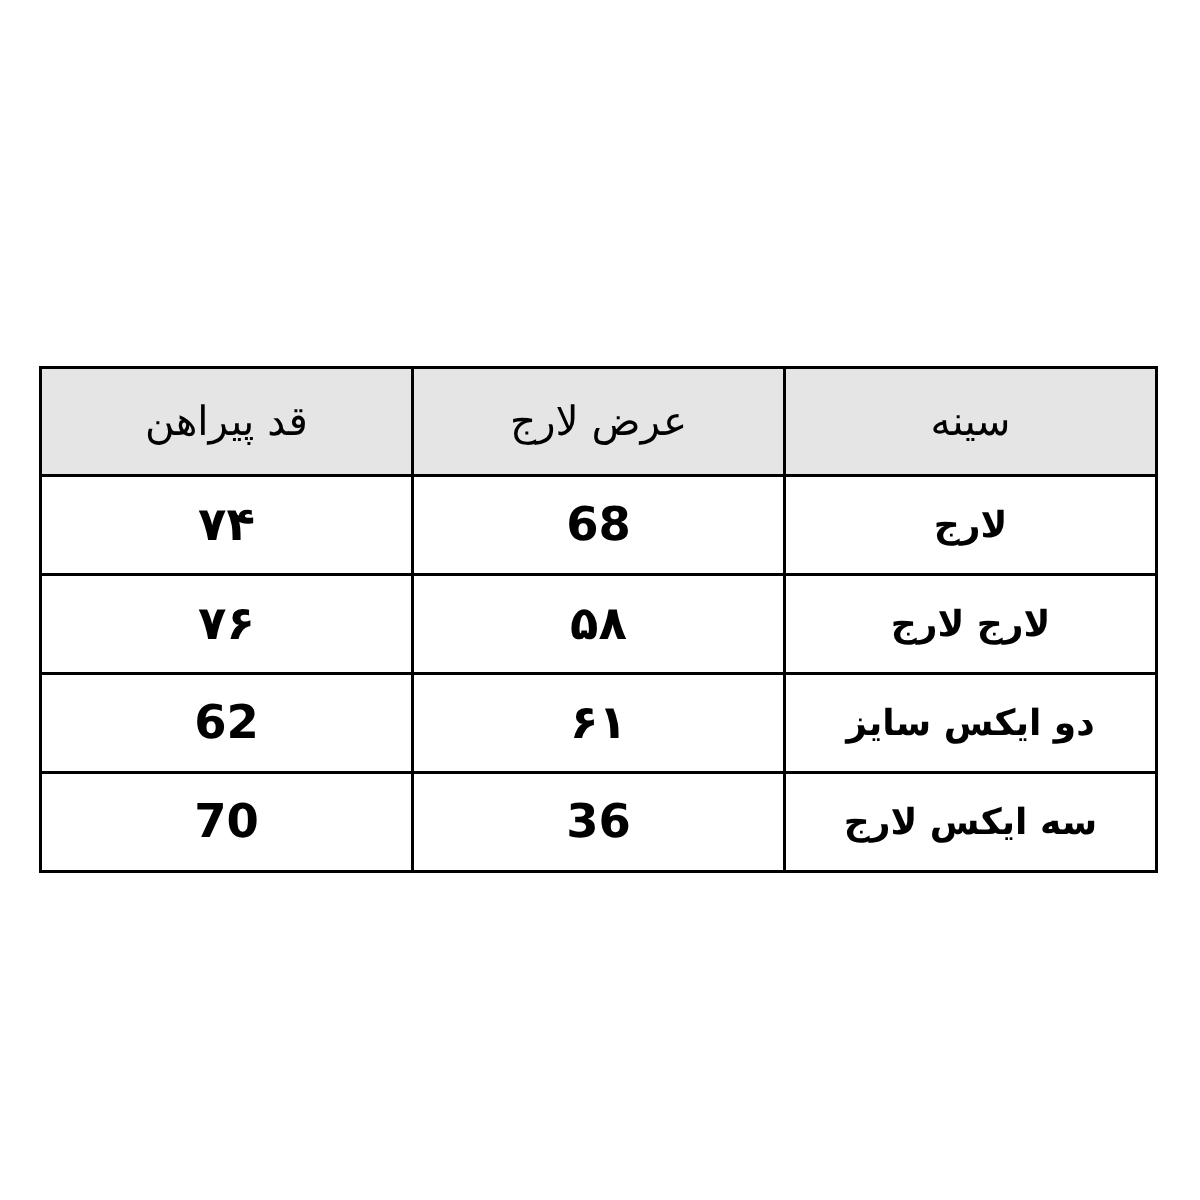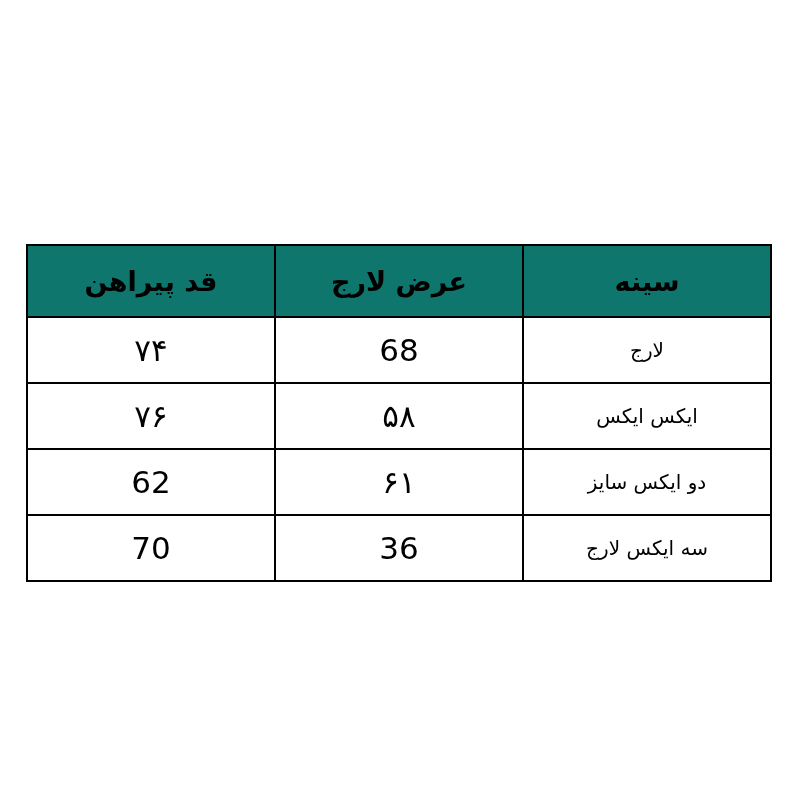--- a/index.html
+++ b/index.html
@@ -34,32 +34,32 @@
   table.size-table th,
   table.size-table td {
     border: 2px solid #000000;
     text-align: center;
     vertical-align: middle;
     padding: 0;
     color: #000000;
     background: #ffffff;
   }
   table.size-table thead th {
-    background: #0f766e;
+    background: #e5e5e5;
     height: 70px;
     font-size: 27px;
-    font-weight: bold;
+    font-weight: normal;
   }
   table.size-table tbody td {
     height: 64px;
     font-size: 31px;
-    font-weight: normal;
+    font-weight: bold;
   }
   table.size-table tbody td.label-cell {
-    font-size: 20px;
+    font-size: 24px;
   }
   col.col-size { width: 248px; }
   col.col-chest { width: 248px; }
   col.col-length { width: 248px; }
 </style>
 </head>
 <body>
 
 <div class="page">
   <div class="size-table-wrap">
@@ -76,21 +76,21 @@
           <th>قد پیراهن</th>
         </tr>
       </thead>
       <tbody>
         <tr>
           <td class="label-cell">لارج</td>
           <td>68</td>
           <td>۷۴</td>
         </tr>
         <tr>
-          <td class="label-cell">ایکس ایکس</td>
+          <td class="label-cell">لارج لارج</td>
           <td>۵۸</td>
           <td>۷۶</td>
         </tr>
         <tr>
           <td class="label-cell">دو ایکس سایز</td>
           <td>۶۱</td>
           <td>62</td>
         </tr>
         <tr>
           <td class="label-cell">سه ایکس لارج</td>

